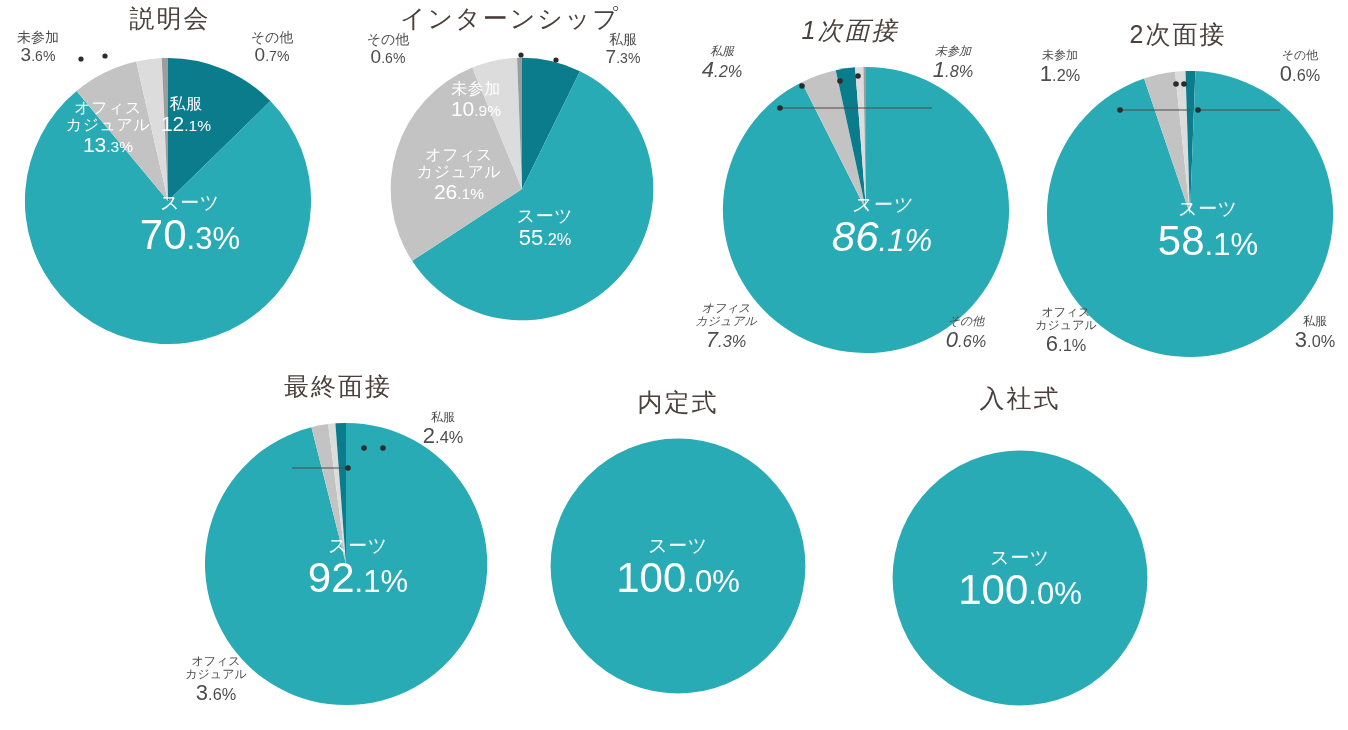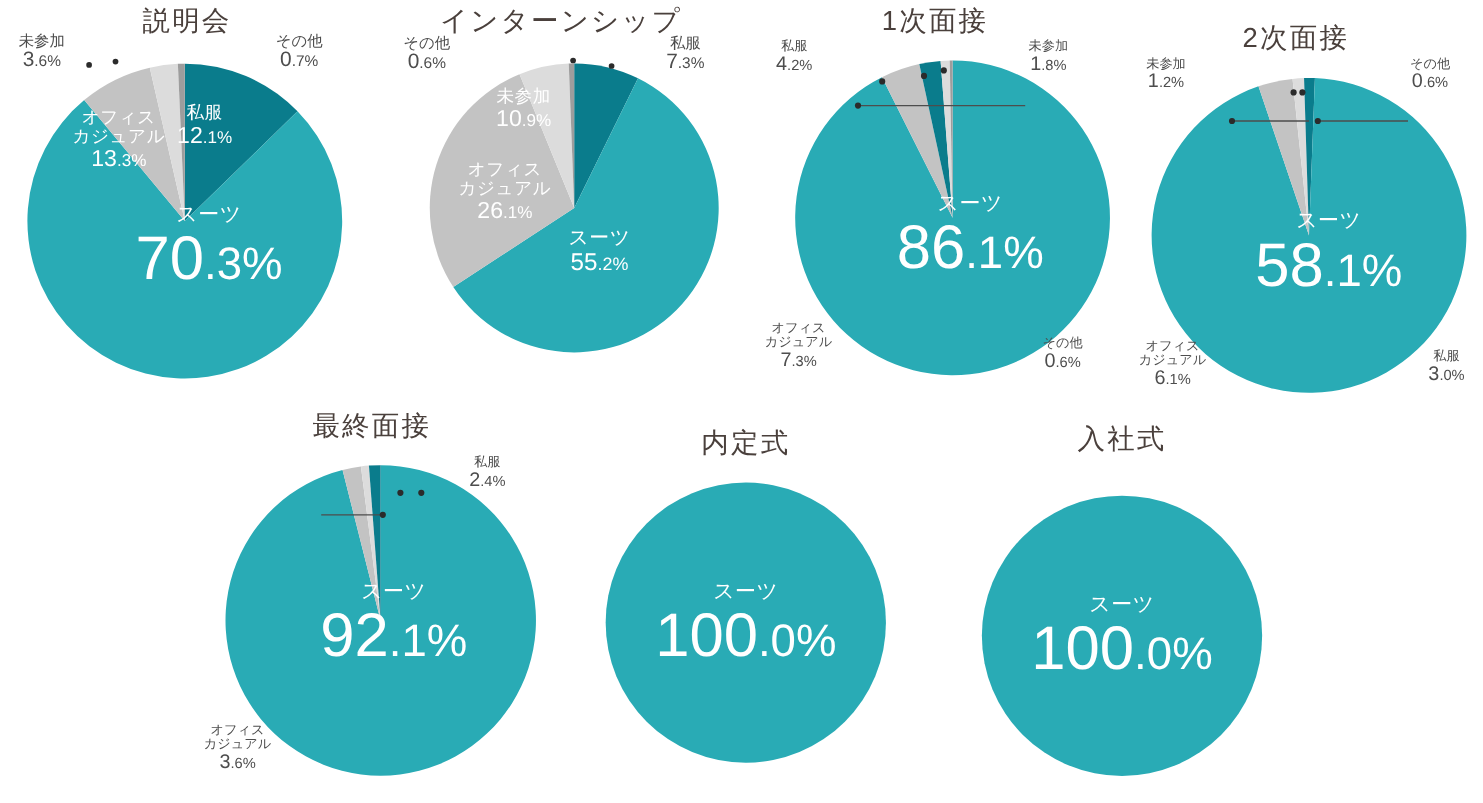--- a/index.html
+++ b/index.html
@@ -33,39 +33,39 @@
     text-align:center;
     color:#ffffff;
     line-height:1.05;
     white-space:nowrap;
     transform:translate(-50%,-50%);
     pointer-events:none;
   }
   .in-label .cat{display:block;font-size:16px;letter-spacing:.5px;}
   .in-label .pct{display:block;font-size:21px;letter-spacing:0px;}
   .in-label.big .cat{font-size:19px;}
-  .in-label.big .pct{font-size:56px;}
+  .in-label.big .pct{font-size:42px;}
   .in-label.mid .cat{font-size:18px;}
   .in-label.mid .pct{font-size:22px;}
   .in-label .pct .dec{font-size:.74em;}
 
   .out-label{
     position:absolute;
     text-align:center;
     color:#4d4d4d;
     line-height:1.1;
     white-space:nowrap;
     transform:translate(-50%,-50%);
     pointer-events:none;
   }
   .out-label .cat{display:block;font-size:14px;letter-spacing:0px;}
   .out-label .pct{display:block;font-size:19px;}
   .out-label .pct .dec{font-size:.74em;}
   .out-label.sm .cat{font-size:12px;}
-  .out-label.sm .pct{font-size:18px;}
+  .out-label.sm .pct{font-size:22px;}
 
   .leader{position:absolute;pointer-events:none;overflow:visible;}
 </style>
 </head>
 <body>
 
 <div id="board">
 
   <div class="chart" style="left:0px;top:0px;width:340px;height:365px;">
     <div class="chart-title" style="top:2px;">説明会</div>
@@ -156,21 +156,21 @@
       <span class="cat">その他</span>
       <span class="pct"><span>0</span><span class="dec">.6%</span></span>
     </div>
 
     <div class="out-label" style="left:283px;top:50px;">
       <span class="cat">私服</span>
       <span class="pct"><span>7</span><span class="dec">.3%</span></span>
     </div>
   </div>
 
-  <div class="chart" style="left:680px;top:0px;width:340px;height:365px;">
+  <div class="chart" style="left:680px;top:12px;width:340px;height:365px;font-style:italic;">
     <div class="chart-title" style="top:2px;">1次面接</div>
     <div class="pie-wrap" style="left:40px;top:52px;">
       <svg class="pie-svg" width="292" height="292" viewBox="-100 -100 200 200">
 
         <path d="M0,0 L0,-98 A98,98 0 1,1 -43.99,-87.58 Z" fill="#29abb5"></path>
 
         <path d="M0,0 L-43.99,-87.58 A98,98 0 0,1 -20.74,-95.78 Z" fill="#c3c3c3"></path>
 
         <path d="M0,0 L-20.74,-95.78 A98,98 0 0,1 -7.47,-97.71 Z" fill="#0a7c8c"></path>
 

